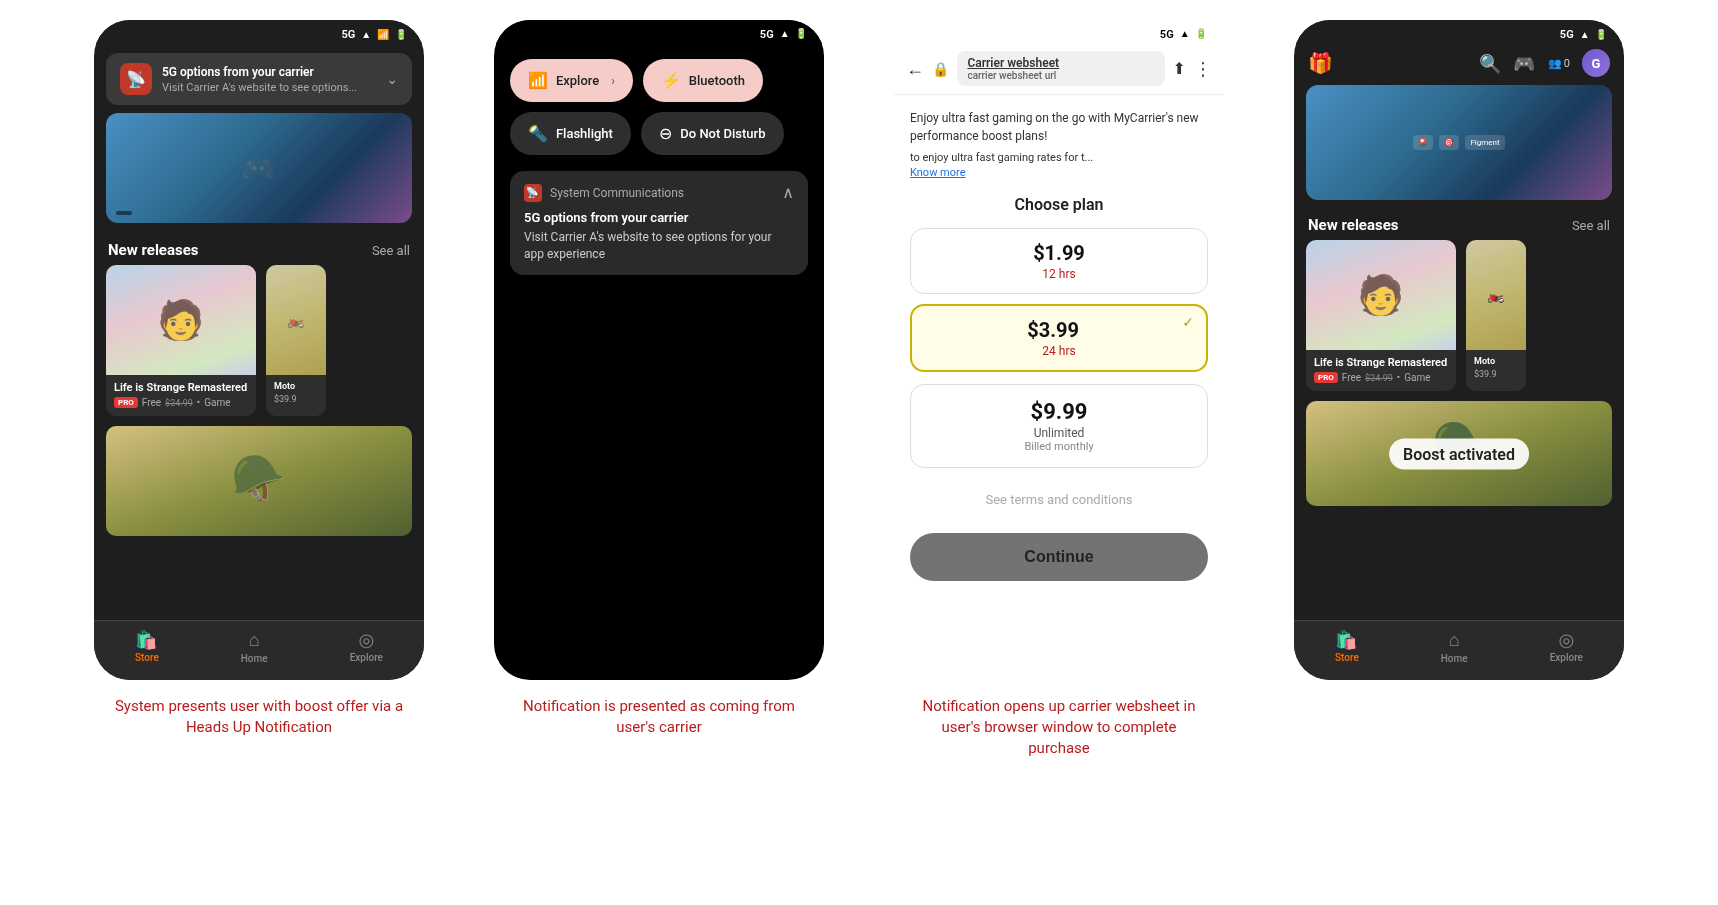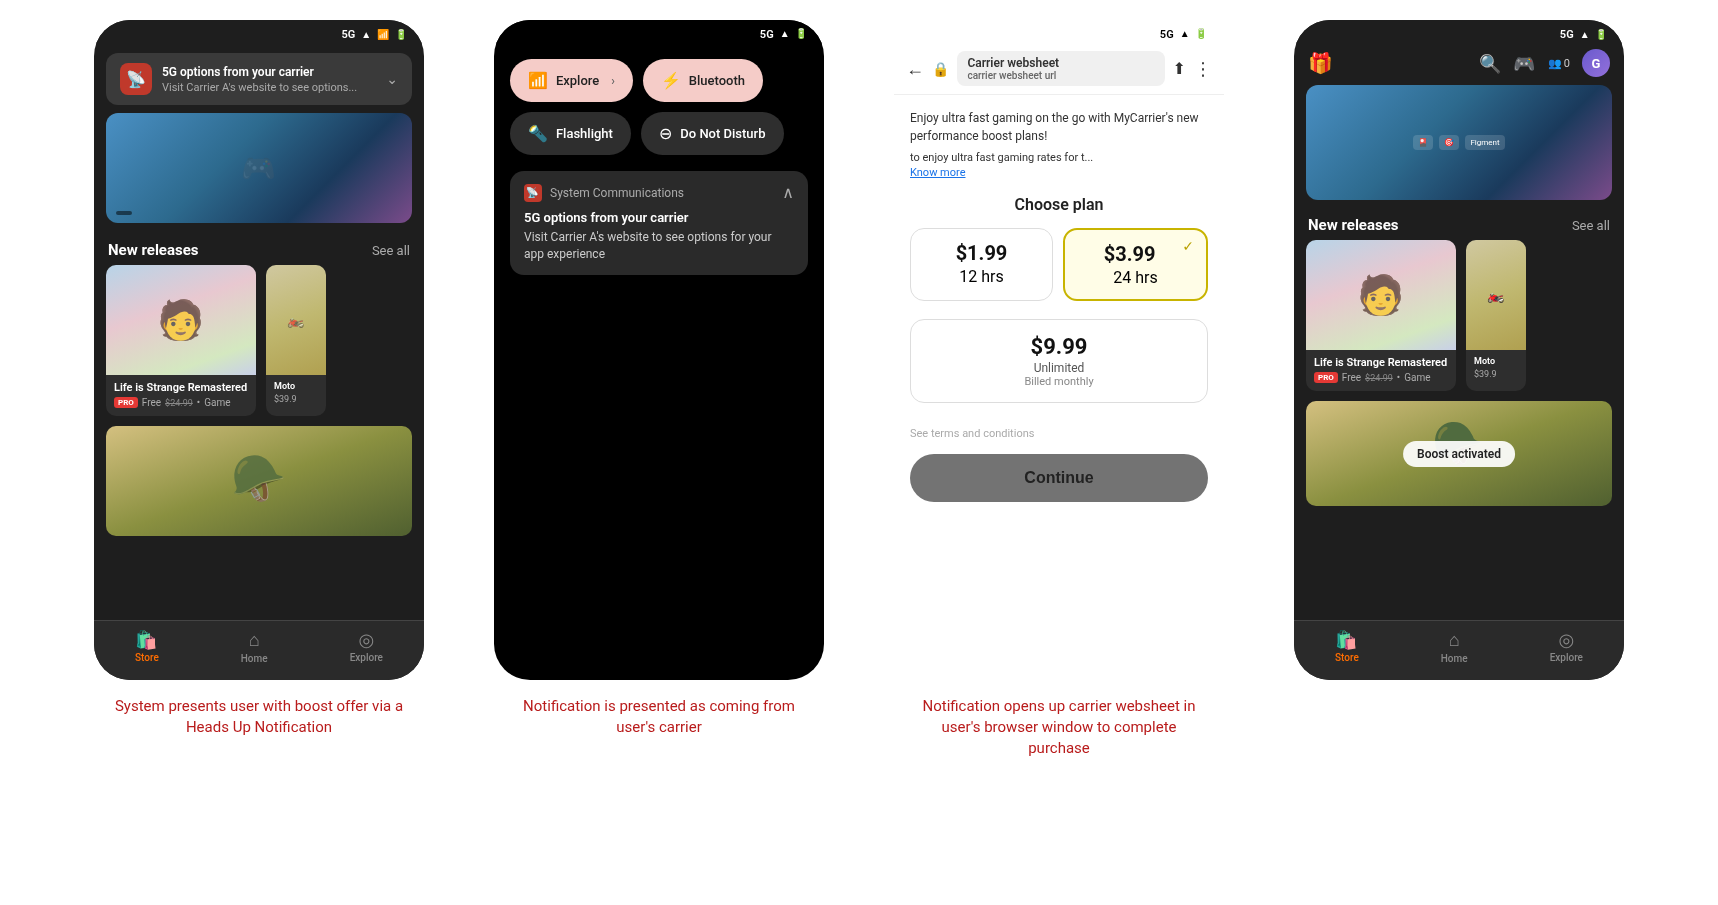--- a/index.html
+++ b/index.html
@@ -304,56 +304,57 @@
       font-weight: 700;
       color: #e53935;
       margin-bottom: 16px;
     }
 
     .s3-choose-plan { font-size: 16px; font-weight: 600; color: #222; text-align: center; margin-bottom: 14px; }
 
     .s3-plans-row {
       display: flex;
       gap: 10px;
-      margin-bottom: 18px;
+      margin-bottom: 12px;
+      flex-direction: column;
     }
     .s3-plan-card {
       flex: 1;
       border: 1.5px solid #ddd;
       border-radius: 14px;
       padding: 12px;
       text-align: center;
       background: #fff;
     }
     .s3-plan-card.selected {
       border: 2.5px solid #c8b400;
       background: #fffde7;
     }
     .s3-plan-price { font-size: 20px; font-weight: 700; color: #111; }
-    .s3-plan-duration { font-size: 16px; color: #000000; margin-top: 2px; }
+    .s3-plan-duration { font-size: 12px; color: #b91c1c; margin-top: 2px; }
     .s3-plan-checkmark {
       float: right;
       font-size: 14px;
       color: #b8a000;
       margin-top: -4px;
     }
 
     .s3-plan-card-large {
       border: 1.5px solid #ddd;
       border-radius: 14px;
       padding: 14px;
       text-align: center;
       background: #fff;
       margin-bottom: 24px;
     }
     .s3-plan-price-lg { font-size: 22px; font-weight: 700; color: #111; }
     .s3-plan-unlimited { font-size: 12px; color: #555; margin-top: 2px; }
     .s3-plan-billed { font-size: 11px; color: #888; }
 
-    .s3-terms { font-size: 11px; color: #aaa; text-align: left; margin-bottom: 14px; }
+    .s3-terms { font-size: 13px; color: #aaa; text-align: center; margin-bottom: 26px; }
     .s3-continue-btn {
       width: 100%;
       background: #737373;
       border: none;
       border-radius: 28px;
       padding: 15px;
       font-size: 16px;
       font-weight: 600;
       color: #222;
       text-align: center;
@@ -466,21 +467,21 @@
     }
 
     .s4-boost-badge {
       position: absolute;
       top: 50%;
       left: 50%;
       transform: translate(-50%, -50%);
       background: rgba(255,255,255,0.92);
       border-radius: 20px;
       padding: 6px 14px;
-      font-size: 12px;
+      font-size: 16px;
       font-weight: 600;
       color: #222;
     }
 
     .s4-bottom-nav {
       position: absolute;
       bottom: 0; left: 0; right: 0;
       background: #2a2a2a;
       display: flex;
       justify-content: space-around;
@@ -646,21 +647,21 @@
       <div class="s3-status">
         <span style="font-size:11px; font-weight:600; color:#000;">5G</span>
         <span style="font-size:10px; color:#000;">▲</span>
         <span style="font-size:10px; color:#000;">🔋</span>
       </div>
 
       <div class="s3-toolbar">
         <span class="s3-back-btn">←</span>
         <span class="s3-lock-icon">🔒</span>
         <div class="s3-url-bar">
-          <div style="font-size:12px; font-weight:600;">Carrier websheet</div>
+          <div style="font-size:12px; font-weight:600;text-decoration:underline;">Carrier websheet</div>
           <div style="font-size:10px; color:#666;">carrier websheet url</div>
         </div>
         <span class="s3-share-icon">⬆</span>
         <span class="s3-more-icon">⋮</span>
       </div>
 
       <div class="s3-content">
         <div class="s3-promo-text">Enjoy ultra fast gaming on the go with MyCarrier's new performance boost plans!</div>
         <div style="font-size:11px; color:#333; margin-bottom:2px;">to enjoy ultra fast gaming rates for t...</div>
         <div class="s3-know-more">Know more</div>

